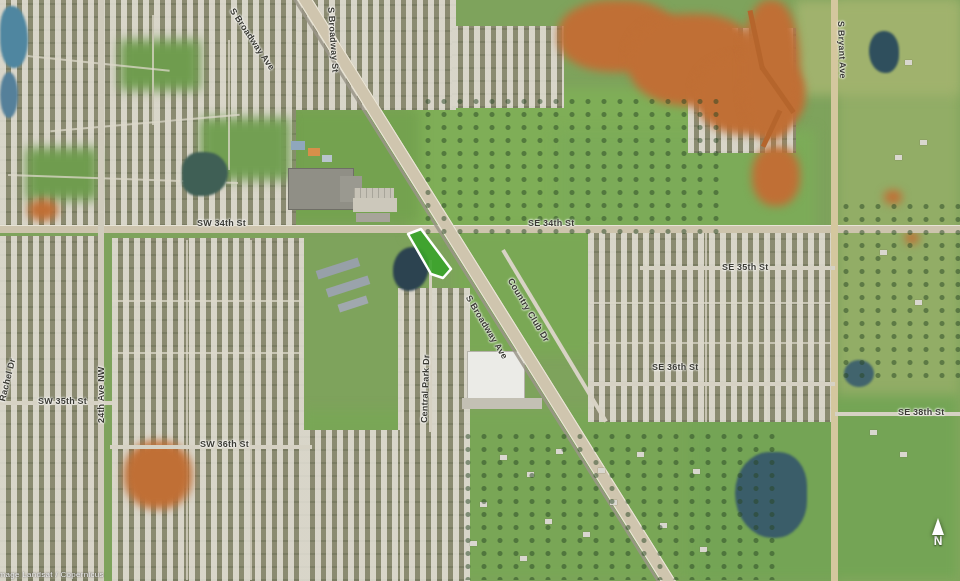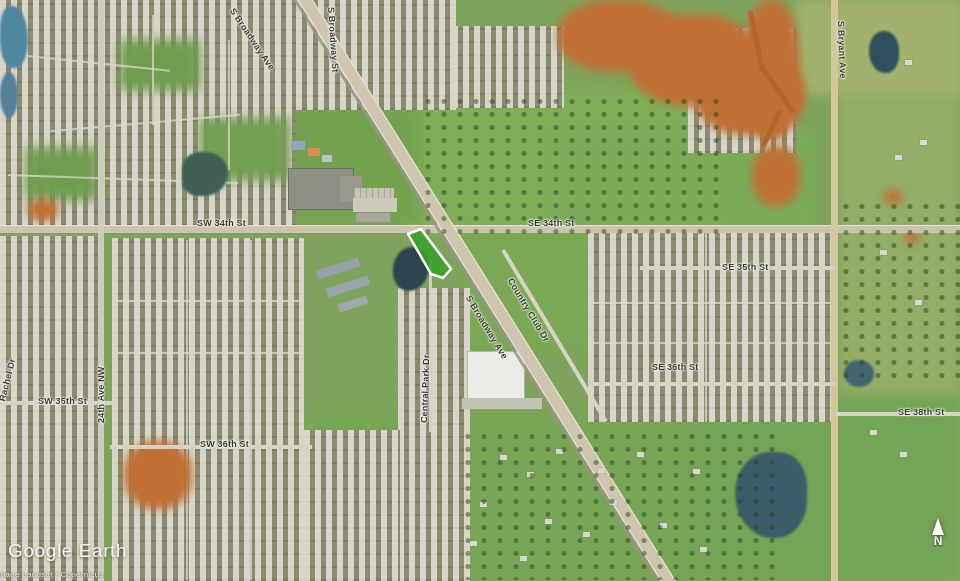--- a/index.html
+++ b/index.html
@@ -158,20 +158,19 @@
   <div class="lbl" style="left:468px;top:291px;transform:rotate(59deg);">S Broadway Ave</div>
   <div class="lbl" style="left:424px;top:418px;transform:rotate(-88deg);">Central Park Dr</div>
   <div class="lbl" style="left:101px;top:418px;transform:rotate(-90deg);">24th Ave NW</div>
   <div class="lbl" style="left:38px;top:396px;">SW 35th St</div>
   <div class="lbl" style="left:200px;top:439px;">SW 36th St</div>
   <div class="lbl" style="left:652px;top:362px;">SE 36th St</div>
   <div class="lbl" style="left:898px;top:407px;">SE 38th St</div>
   <div class="lbl" style="left:841px;top:16px;transform:rotate(88deg);">S Bryant Ave</div>
   <div class="lbl" style="left:2px;top:396px;transform:rotate(-76deg);">Rachel Dr</div>
 
-  <div class="logo">Google Earth</div>
   <div class="attr">Image Landsat / Copernicus</div>
   <div class="compass">
     <div class="arrow"></div>
     <div class="n">N</div>
   </div>
 
 </div>
 
 </body></html>

